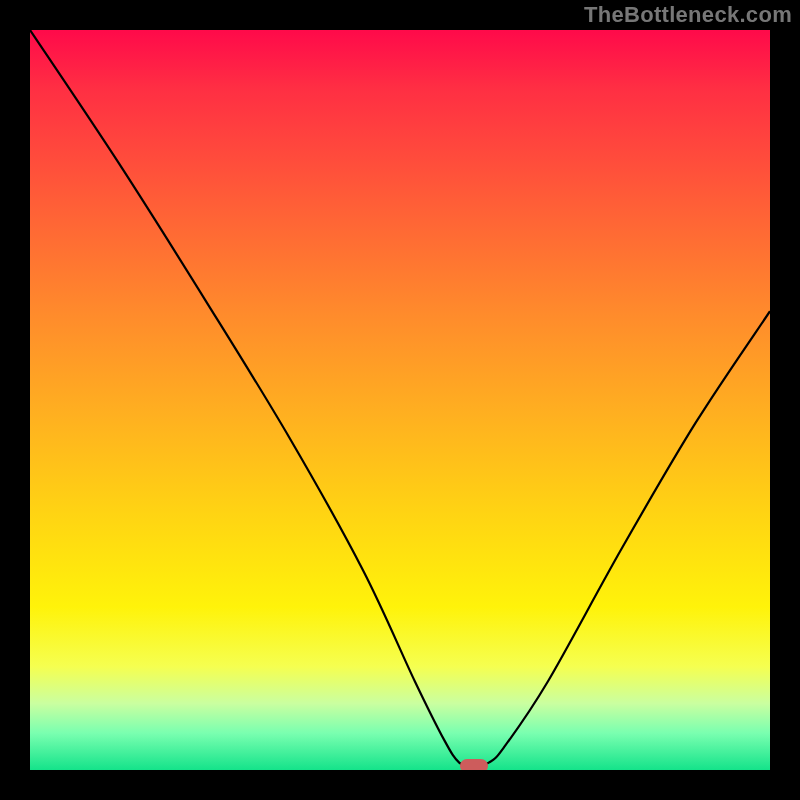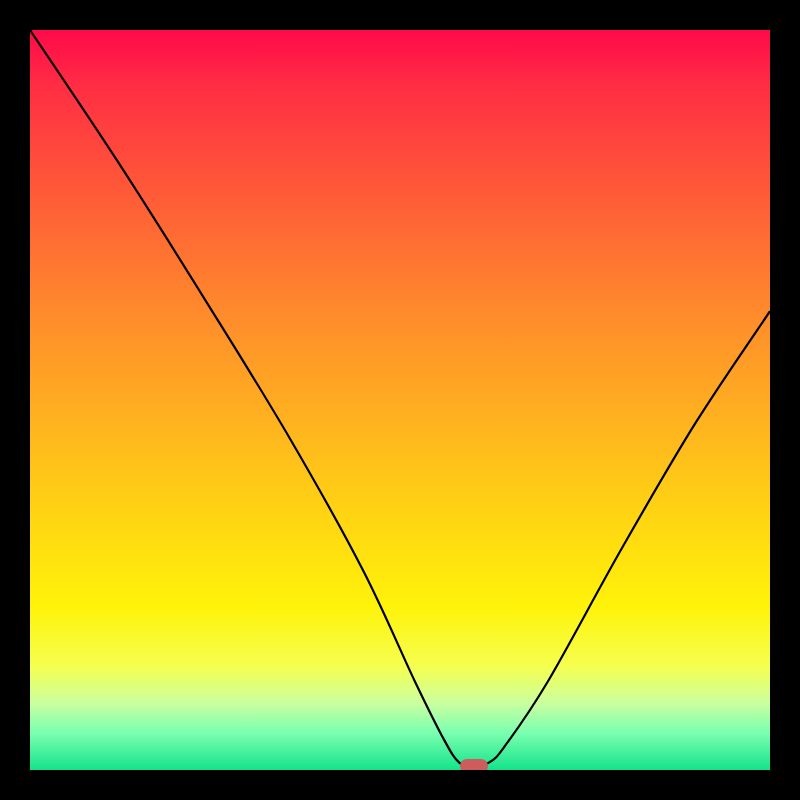--- a/index.html
+++ b/index.html
@@ -73,20 +73,21 @@
     background: #cd5c5c;
     z-index: 20;
     transform: translate(-50%, -50%);
   }
 </style>
 </head>
 <body>
 
 <div class="outer">
 
+  <div class="watermark">TheBottleneck.com</div>
 
   <div class="plot-container">
     <div class="gradient-bg"></div>
 
     <svg class="curve" viewBox="0 0 740 740" preserveAspectRatio="none">
       <path id="curve-path" d="M 0.00 0.00 C 14.80 22.20, 59.20 87.57, 88.80 133.20 C 118.40 178.83, 149.23 228.17, 177.60 273.80 C 205.97 319.43, 233.10 362.60, 259.00 407.00 C 284.90 451.40, 312.03 499.50, 333.00 540.20 C 353.97 580.90, 371.23 622.83, 384.80 651.20 C 398.37 679.57, 407.00 696.83, 414.40 710.40 C 421.80 723.97, 424.27 728.28, 429.20 732.60 C 434.13 736.92, 439.07 736.30, 444.00 736.30 C 448.93 736.30, 453.87 735.68, 458.80 732.60 C 463.73 729.52, 463.73 731.37, 473.60 717.80 C 483.47 704.23, 498.27 684.50, 518.00 651.20 C 537.73 617.90, 567.33 561.17, 592.00 518.00 C 616.67 474.83, 641.33 431.67, 666.00 392.20 C 690.67 352.73, 727.67 299.70, 740.00 281.20" fill="none" stroke="#000" stroke-width="2.2"></path>
     </svg>
 
     <div id="marker" class="marker" style="left: 444px; top: 736.3px; background: rgb(205, 92, 92);"></div>
   </div>

